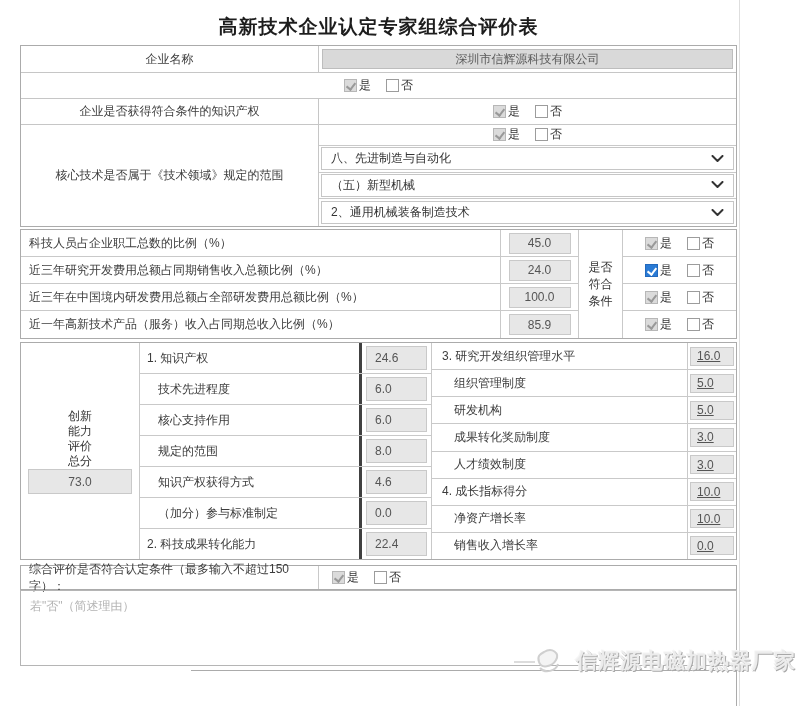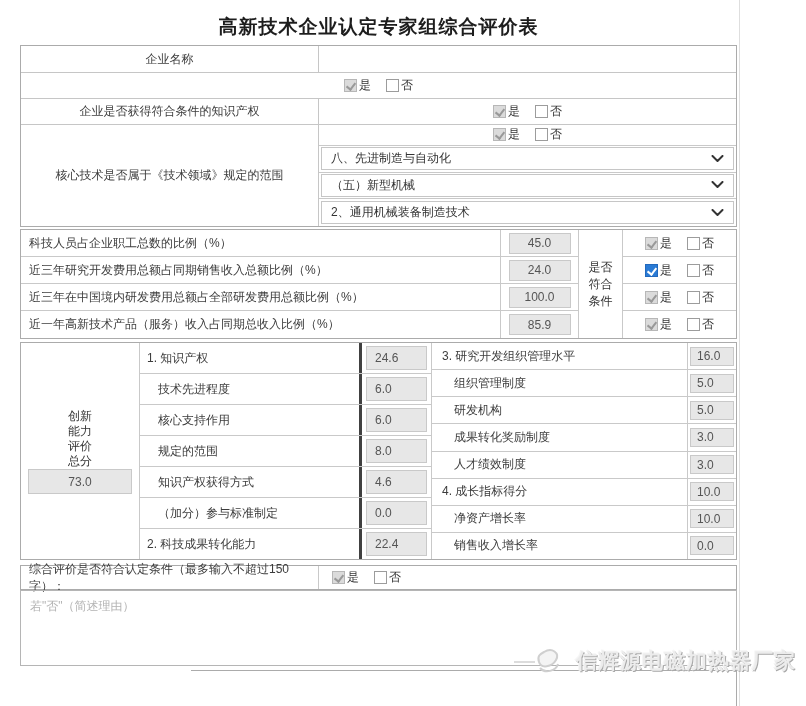--- a/index.html
+++ b/index.html
@@ -89,21 +89,21 @@
   .mlab { flex:1; display:flex; align-items:center; padding-left:7px; }
   .indent .mlab { padding-left:18px; }
   .mval { width:72px; border-left:3px solid #404040; display:flex; align-items:center; }
   .mbox { flex:1; margin:3px 4px; height:24px; display:flex; align-items:center; padding-left:8px; }
   .t3right { flex:1; display:flex; flex-direction:column; }
   .t3rrow { flex:1; display:flex; border-bottom:1px solid #c9c9c9; }
   .t3rrow:last-child { border-bottom:none; }
   .rlab { flex:1; display:flex; align-items:center; padding-left:10px; }
   .indent .rlab { padding-left:22px; }
   .rval { width:49px; border-left:1px solid #c9c9c9; display:flex; align-items:center; }
-  .rvbox { flex:1; margin:3px 2px; height:19px; display:flex; align-items:center; padding-left:6px; }
+  .rvbox { flex:1; margin:3px 2px; height:19px; display:flex; align-items:center; padding-left:6px;text-decoration:underline; }
 
   
   .drow { position:absolute; left:20px; top:565px; width:717px; height:25px; border:1px solid #ababab; display:flex; }
   .dlab { width:298px; height:100%; border-right:1px solid #c9c9c9; display:flex; align-items:center; padding-left:8px; }
   .dval { flex:1; display:flex; align-items:center; padding-left:13px; }
   .reason {
     position:absolute; left:20px; top:590px; width:717px; height:76px;
     border:1px solid #b5b5b5; resize:none; outline:none; padding:7px 9px;
     font-family:inherit; font-size:12px; color:#444; background:transparent;
   }
@@ -125,20 +125,23 @@
 </style>
 </head>
 <body>
 
 <div class="title">高新技术企业认定专家组综合评价表</div>
 <div class="page-edge"></div>
 
 <div class="t1">
   <div class="t1row h26">
     <div class="t1lab">企业名称</div>
+    <div class="t1val">
+      <div class="company-input">深圳市信辉源科技有限公司</div>
+    </div>
   </div>
   <div class="t1row h26">
     <div class="t1val cbrow">
       <span class="cb gray"></span>
         <span class="cb-label">是</span>
         <span class="pairgap"></span>
         <span class="cb"></span>
         <span class="cb-label">否</span>
     </div>
   </div>

